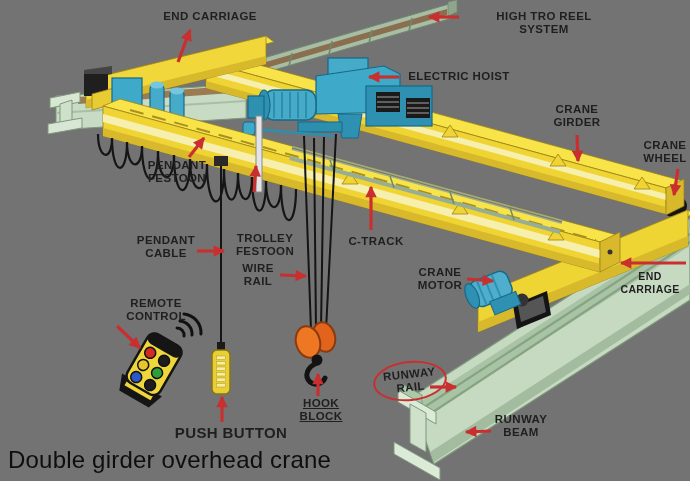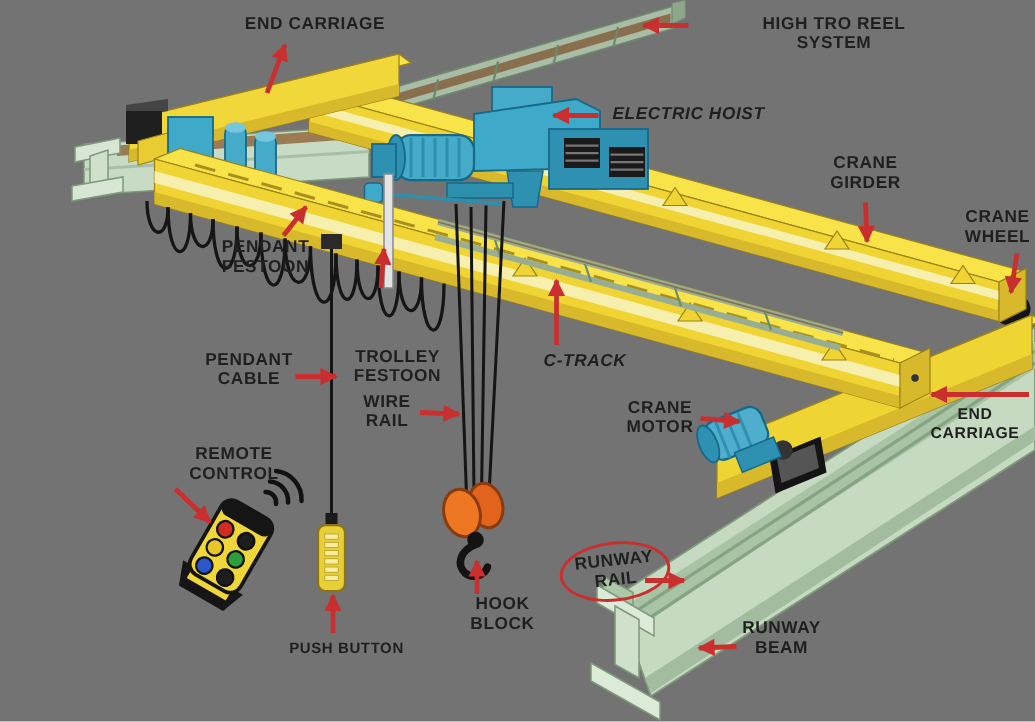--- a/index.html
+++ b/index.html
@@ -241,43 +241,44 @@
         <line x1="686" y1="263" x2="621" y2="263" stroke="#C92F2F" stroke-width="3.2" marker-end="url(#ah)"></line>
         <line x1="430" y1="387" x2="456" y2="387" stroke="#C92F2F" stroke-width="3.2" marker-end="url(#ah)"></line>
         <line x1="491" y1="431" x2="466" y2="432" stroke="#C92F2F" stroke-width="3.2" marker-end="url(#ah)"></line>
         <line x1="222" y1="422" x2="222" y2="397" stroke="#C92F2F" stroke-width="3.2" marker-end="url(#ah)"></line>
         <line x1="318" y1="396" x2="318" y2="374" stroke="#C92F2F" stroke-width="3.2" marker-end="url(#ah)"></line>
       </g>
 </svg>
 
 <div id="labels">
       <div class="label" style="left: 210px; top: 10px; color: rgb(31, 31, 31);">END CARRIAGE</div>
-      <div class="label" style="left: 556px; top: 10px; color: rgb(31, 31, 31); text-align: center;">HIGH TRO REEL SYSTEM</div>
-      <div class="label" style="left: 459px; top: 70px; color: rgb(31, 31, 31); font-style: italic;">ELECTRIC HOIST</div>
+      <div class="label" style="left: 544px; top: 10px; color: rgb(31, 31, 31); text-align: center;">HIGH TRO REEL SYSTEM</div>
+      <div class="label" style="left: 459px; top: 70px; color: rgb(31, 31, 31);">ELECTRIC HOIST</div>
       <div class="label" style="left: 577px; top: 103px; color: rgb(31, 31, 31);">CRANE
 GIRDER</div>
       <div class="label" style="left: 665px; top: 139px; color: rgb(31, 31, 31);">CRANE
 WHEEL</div>
       <div class="label" style="left: 177px; top: 159px; color: rgb(31, 31, 31);">PENDANT
 FESTOON</div>
       <div class="label" style="left: 265px; top: 196px; color: rgb(31, 31, 31); margin-top: 36px;">TROLLEY
 FESTOON</div>
-      <div class="label" style="left: 390px; top: 235px; color: rgb(31, 31, 31); font-style: italic;">C-TRACK</div>
+      <div class="label" style="left: 376px; top: 235px; color: rgb(31, 31, 31);">C-TRACK</div>
       <div class="label" style="left: 166px; top: 234px; color: rgb(31, 31, 31);">PENDANT
 CABLE</div>
       <div class="label" style="left: 258px; top: 262px; color: rgb(31, 31, 31);">WIRE
 RAIL</div>
       <div class="label" style="left: 120px; top: 297px; color: rgb(31, 31, 31); margin-left: 36px;">REMOTE
 CONTROL</div>
       <div class="label" style="left: 440px; top: 266px; color: rgb(31, 31, 31);">CRANE
 MOTOR</div>
       <div class="label" style="left: 650px; top: 270px; font-size: 10.5px; color: rgb(31, 31, 31);">END CARRIAGE</div>
       <div class="label circled" style="left: 410px; top: 361px; color: rgb(31, 31, 31);">RUNWAY
 RAIL</div>
       <div class="label" style="left: 521px; top: 413px; color: rgb(31, 31, 31);">RUNWAY
 BEAM</div>
-      <div class="label" style="left: 231px; top: 426px; font-size: 10px; color: rgb(31, 31, 31);">PUSH BUTTON</div>
-      <div class="label" style="left: 335px; top: 397px; color: rgb(31, 31, 31);">HOOK
+      <div class="label" style="left: 231px; top: 426px; font-size: 15px; color: rgb(31, 31, 31);">PUSH BUTTON</div>
+      <div class="label" style="left: 321px; top: 397px; color: rgb(31, 31, 31); text-decoration: underline;">HOOK
 BLOCK</div>
     </div>
 
+<div class="title">Double girder overhead crane</div>
 
 </div>
 
 </body></html>

